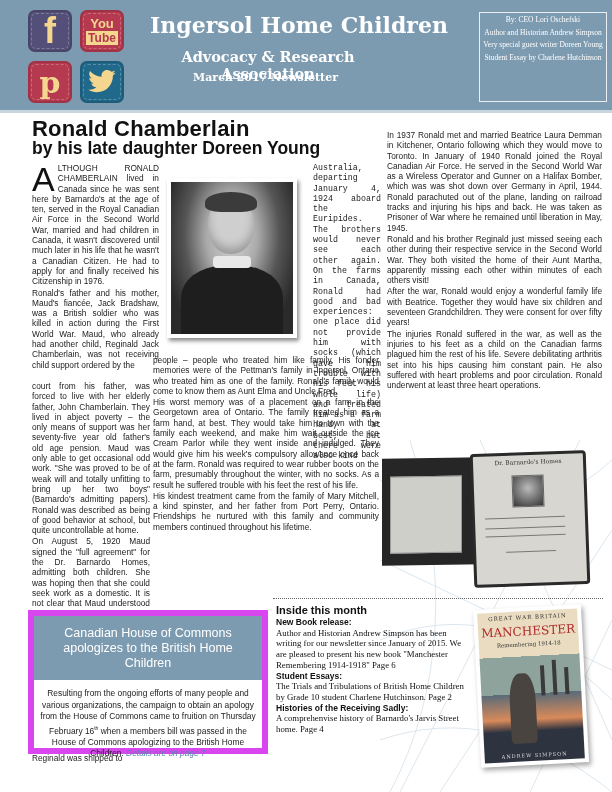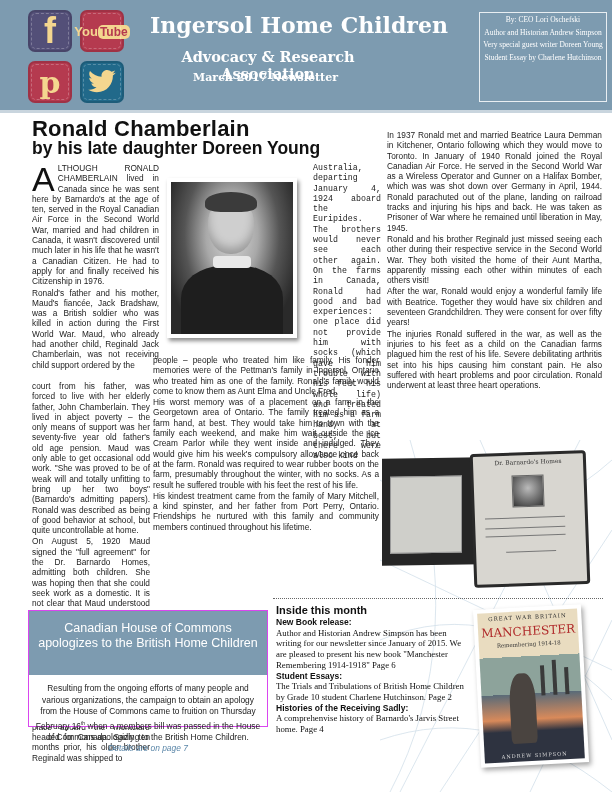--- a/index.html
+++ b/index.html
@@ -4,23 +4,23 @@
 <style>
   html, body { margin: 0; padding: 0; }
   body { width: 612px; height: 792px; position: relative; overflow: hidden; background: #ffffff; font-family: "Liberation Sans", sans-serif; color: #222; }
 
   
   .header { position: absolute; left: 0; top: 0; width: 612px; height: 110px; background: #7d9bb0; }
   .header-underline { position: absolute; left: 0; top: 110px; width: 612px; height: 3px; background: #c9d5de; }
   .social { position: absolute; width: 44px; height: 42px; border-radius: 7px; display: flex; align-items: center; justify-content: center; color: #f4d68f; box-shadow: inset 0 0 0 2px rgba(0,0,0,0.12); }
   .social::after { content: ""; position: absolute; left: 3px; top: 3px; right: 3px; bottom: 3px; border: 1px dashed rgba(255,255,255,0.25); border-radius: 5px; }
   .fb { left: 28px; top: 10px; background: #534f78; font-family: "Liberation Sans", sans-serif; font-weight: bold; font-size: 36px; }
-  .yt { left: 80px; top: 10px; background: #b53a4f; flex-direction: row; font-family: "Liberation Sans Narrow", "Liberation Sans", sans-serif; font-weight: bold; line-height: 1; }
+  .yt { left: 80px; top: 10px; background: #b53a4f; flex-direction: column; font-family: "Liberation Sans Narrow", "Liberation Sans", sans-serif; font-weight: bold; line-height: 1; }
   .yt .you { font-size: 13px; }
-  .yt .tube { font-size: 12px; background: #f4d68f; color: #b53a4f; border-radius: 5px; padding: 1px 2px; margin-top: 1px; }
+  .yt .tube { font-size: 12px; background: #f4d68f; color: #b53a4f; border-radius: 0; padding: 1px 2px; margin-top: 1px; }
   .pin { left: 28px; top: 61px; background: #b53a4f; font-family: "DejaVu Serif", serif; font-weight: bold; font-size: 30px; }
   .tw { left: 80px; top: 61px; background: #21698a; }
 
   .brand-title { position: absolute; left: 150px; top: 12px; width: 320px; text-align: left; font-family: "DejaVu Serif", serif; font-weight: bold; color: #ffffff; font-size: 22px; }
   .brand-sub { position: absolute; left: 133px; top: 48px; width: 270px; text-align: center; font-family: "DejaVu Serif", serif; font-weight: bold; color: #ffffff; font-size: 14.5px; }
   .brand-month { position: absolute; left: 133px; top: 71px; width: 265px; text-align: center; font-family: "DejaVu Serif", serif; font-weight: bold; color: #ffffff; font-size: 11px; }
 
   .credits { position: absolute; left: 479px; top: 12px; width: 128px; height: 90px; border: 1.5px solid #e8eef2; box-sizing: border-box; text-align: center; font-family: "Liberation Serif", serif; font-size: 7.5px; color: #ffffff; padding-top: 3px; line-height: 1.15; }
   .credits div { margin-bottom: 4px; }
 
@@ -48,21 +48,21 @@
   .bp-cover { position: absolute; left: 0; top: 6px; width: 100px; height: 107px; background: #262626; transform: skewY(-1deg); }
   .bp-card { position: absolute; left: 8px; top: 18px; width: 70px; height: 75px; background: #cfcfca; border: 1px solid #999; }
   .bp-page { position: absolute; left: 90px; top: 0; width: 110px; height: 128px; background: #d8d6d0; border: 3px solid #2a2a2a; border-radius: 4px; transform: rotate(-2deg); }
   .bp-portrait { position: absolute; left: 38px; top: 20px; width: 30px; height: 30px; background: radial-gradient(circle at 50% 40%, #bbb, #333); border: 1px solid #666; }
   .bp-title { position: absolute; left: 8px; top: 3px; width: 94px; text-align: center; font-family: "DejaVu Serif", serif; font-size: 6px; color: #333; }
   .bp-line { position: absolute; left: 10px; height: 1px; background: #777; width: 80px; }
 
   .dots-top { position: absolute; left: 273px; top: 598px; width: 330px; border-top: 1px dotted #666; }
 
   
-  .callout { position: absolute; left: 28px; top: 610px; width: 240px; height: 117px; border: 1px solid #d946ef; box-sizing: border-box; background: #fff; }
+  .callout { position: absolute; left: 28px; top: 610px; width: 240px; height: 144px; border: 6px solid #d946ef; box-sizing: border-box; background: #fff; }
   .callout-head { background: #7d9bb0; color: #fff; text-align: center; font-family: "Liberation Sans", sans-serif; font-size: 12.5px; line-height: 15px; padding: 10px 8px 8px 8px; height: 64px; box-sizing: border-box; }
   .callout-body { padding: 8px 6px 0 6px; text-align: center; font-family: "Liberation Sans", sans-serif; font-size: 8.4px; line-height: 11.5px; color: #222; }
   .callout-body sup { font-size: 5px; }
   .callout-link { color: #5a86a8; font-style: italic; }
 
   
   .inside { position: absolute; left: 276px; top: 604px; width: 190px; font-family: "Liberation Sans", sans-serif; color: #111; }
   .inside-title { font-size: 11px; font-weight: bold; line-height: 13px; }
   .inside-h { font-size: 8.5px; font-weight: bold; line-height: 10.5px; }
   .inside-p { font-size: 8.8px; line-height: 10.8px; font-family: Liberation Serif, serif; }

